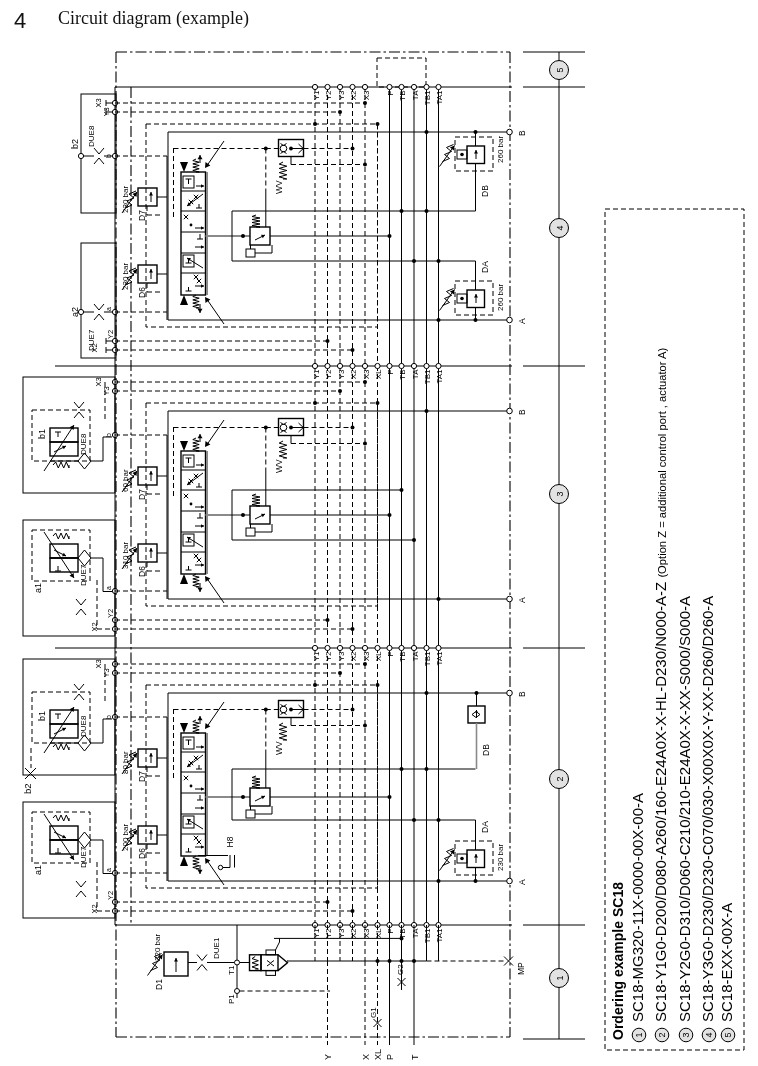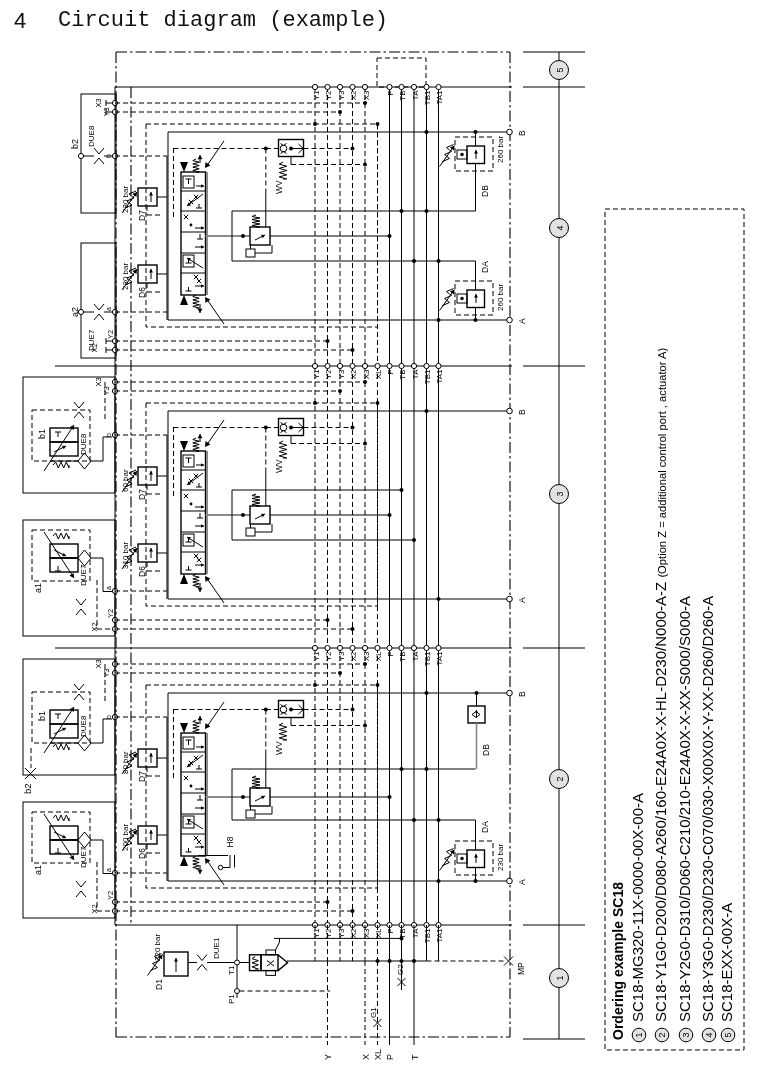--- a/index.html
+++ b/index.html
@@ -4,21 +4,21 @@
 svg{display:block}
 text{font-family:"Liberation Sans",sans-serif;fill:#000}
 .k{stroke:#000;stroke-width:1;fill:none}
 .kb{stroke:#000;stroke-width:1.4;fill:none}
 .g{stroke:#8a8a8a;fill:none}
 .d{stroke:#000;stroke-width:1;fill:none;stroke-dasharray:5 3}
 .dd{stroke:#000;stroke-width:1.1;fill:none;stroke-dasharray:11 3 2.5 3}
 .pc{stroke:#000;stroke-width:1;fill:#fff}
 </style></head><body>
 <div style="font-family:'Liberation Sans',sans-serif;font-size:22px;color:#111;position:absolute;left:14px;top:8px">4</div>
-<div style="font-family:Liberation Mono, monospace;font-size:22px;color:#111;position:absolute;left:58px;top:8px">Circuit diagram (example)</div>
+<div style="font-family:Liberation Serif, serif;font-size:18px;color:#111;position:absolute;left:58px;top:8px">Circuit diagram (example)</div>
 <svg width="758" height="1066" viewBox="0 0 758 1066">
 <g class="frame">
 <line x1="116.0" y1="52.0" x2="510.0" y2="52.0" class="dd"></line>
 <line x1="510.0" y1="52.0" x2="510.0" y2="1037.0" class="dd"></line>
 <line x1="116.0" y1="1037.0" x2="510.0" y2="1037.0" class="dd"></line>
 <line x1="116.0" y1="52.0" x2="116.0" y2="1037.0" class="dd"></line>
 <line x1="131.0" y1="87.0" x2="131.0" y2="925.0" class="dd"></line>
 <line x1="559.0" y1="52.0" x2="559.0" y2="1039.0" class="k"></line>
 <line x1="523.0" y1="52.0" x2="585.0" y2="52.0" class="k"></line>
 <line x1="523.0" y1="87.0" x2="585.0" y2="87.0" class="k"></line>

